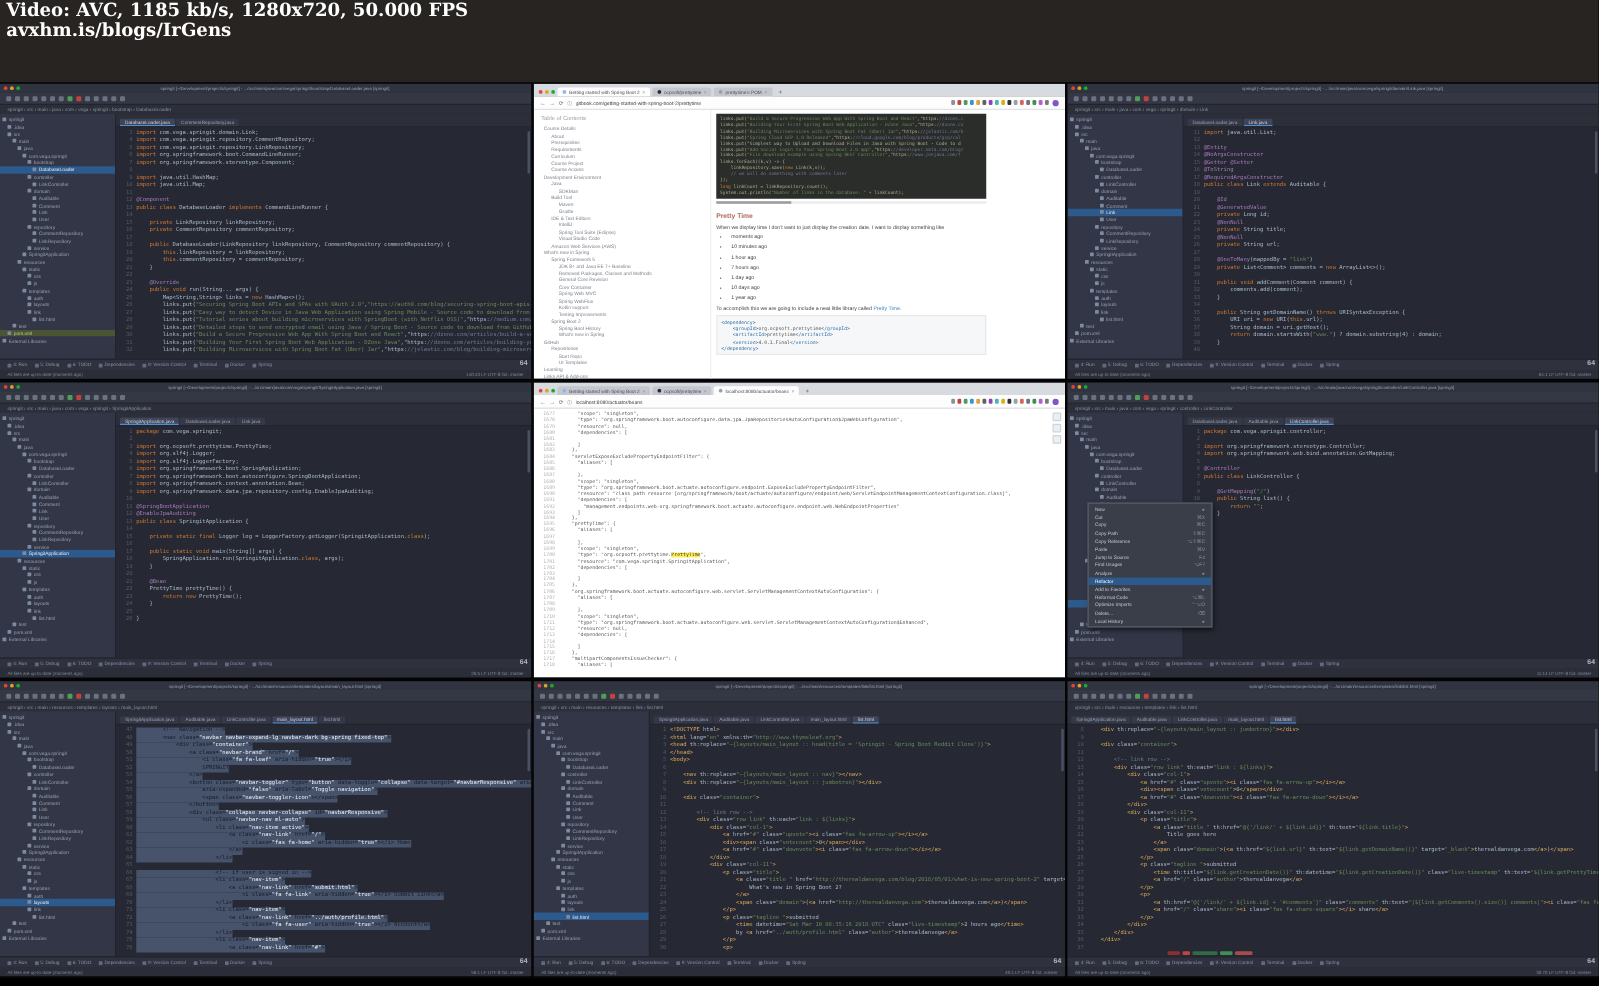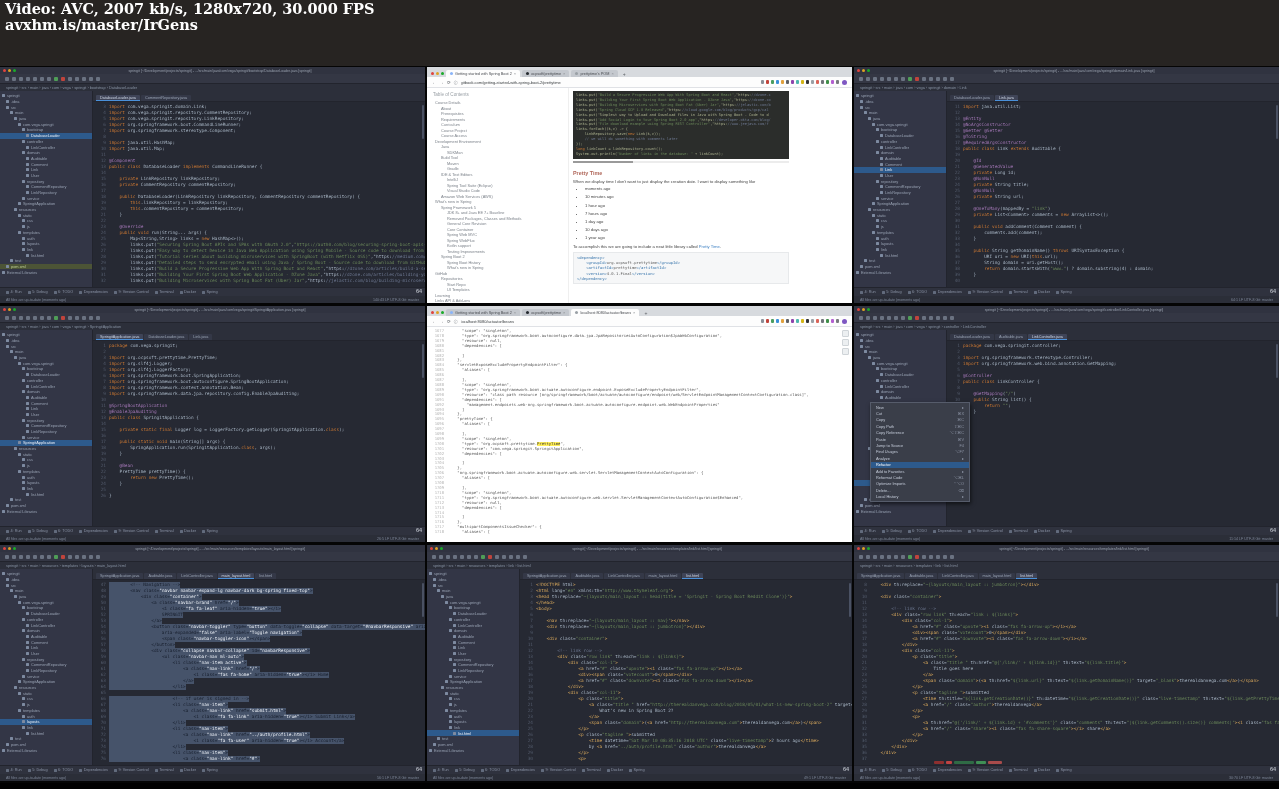--- a/index.html
+++ b/index.html
@@ -89,22 +89,22 @@
   .jln{width:17px;flex:none;text-align:right;padding-right:4px;color:#b3b3b3;}
   .jtx{color:#565656;overflow:hidden;}
   .mark{background:#ffee58;color:#333;font-style:normal;}
   .jtools{position:absolute;right:3px;top:3px;display:flex;flex-direction:column;gap:2px;}
   .jbtn{width:5px;height:5px;background:#eceff1;border:1px solid #cfd4d8;border-radius:1px;}
 </style>
 </head>
 <body>
 
 <div class="hdr">
-  <div>Video: AVC, 2007 kb/s, 1280x720, 30.000 FPS</div>
-  <div>avxhm.is/master/IrGens</div>
+  <div>Video: AVC, 1185 kb/s, 1280x720, 50.000 FPS</div>
+  <div>avxhm.is/blogs/IrGens</div>
 </div>
 
 <div class="grid" id="grid">
     <section class="thumb ide">
       <div class="tbar">
         <span class="dot" style="background: rgb(224, 68, 62);"></span>
         <span class="dot" style="background: rgb(222, 161, 35);"></span>
         <span class="dot" style="background: rgb(26, 171, 41);"></span>
         <span class="ttl">springit [~/Development/projects/springit] - .../src/main/java/com/vega/springit/bootstrap/DatabaseLoader.java [springit]</span>
       </div>

